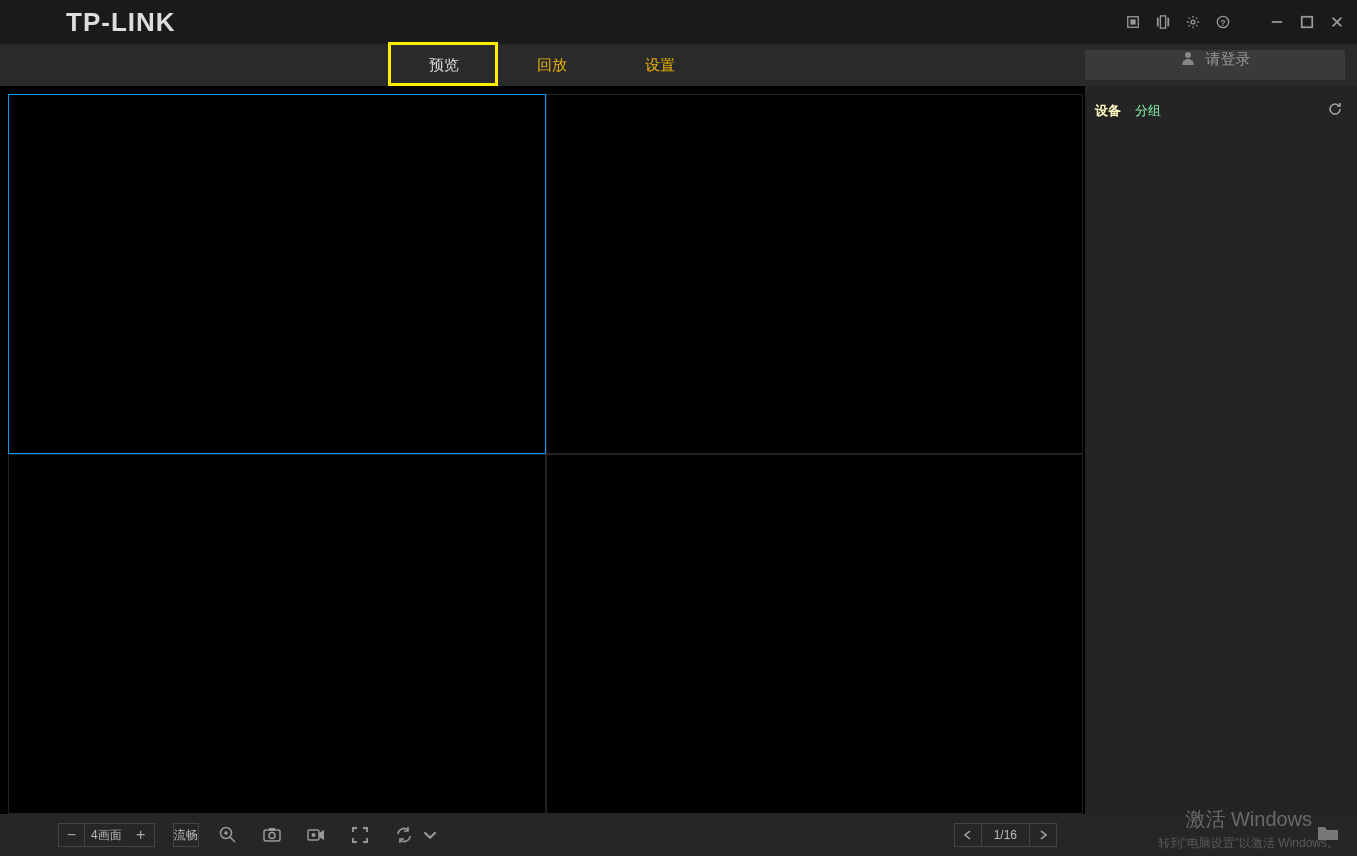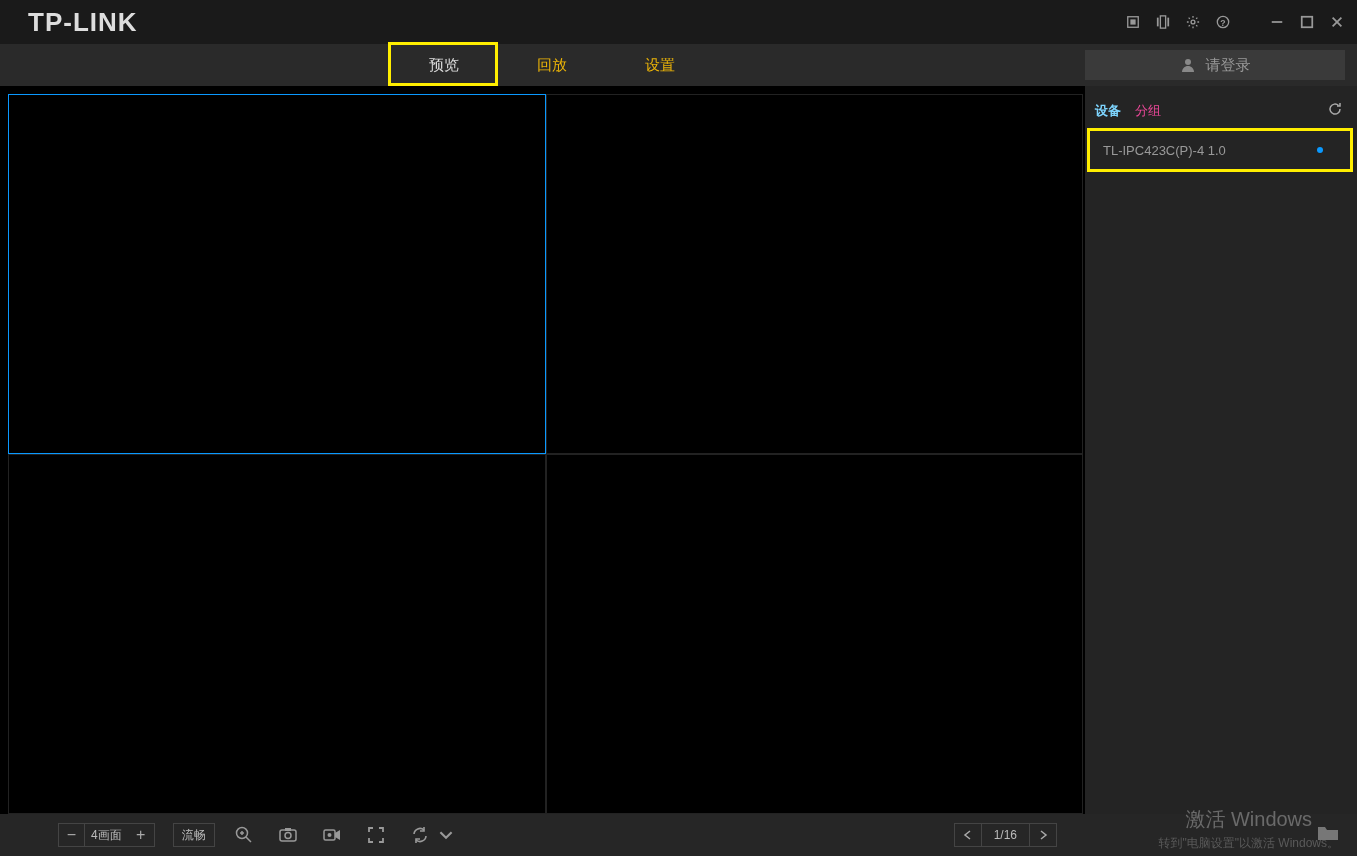--- a/index.html
+++ b/index.html
@@ -19,20 +19,21 @@
     align-items: center;
     justify-content: space-between;
     padding: 0 12px 0 28px;
   }
   .logo {
     font-family: Arial, sans-serif;
     font-size: 26px;
     font-weight: 900;
     letter-spacing: 1px;
     color: #ddd;
+    margin-left: 38px;
   }
   .win-controls { display: flex; align-items: center; gap: 14px; }
   .win-icon {
     width: 16px; height: 16px;
     display: inline-flex; align-items: center; justify-content: center;
     color: #999; cursor: pointer;
   }
   .win-icon svg { width: 14px; height: 14px; }
   .tabbar {
     height: 42px;
@@ -68,21 +69,21 @@
     pointer-events: none;
   }
   .login-btn {
     position: absolute;
     right: 12px;
     top: 6px;
     height: 30px;
     width: 260px;
     background: #3a3a3a;
     display: flex;
-    align-items: center;
+    align-items: flex-start;
     justify-content: center;
     gap: 10px;
     color: #999;
     font-size: 15px;
     cursor: pointer;
   }
   .main {
     display: flex;
     height: calc(856px - 44px - 42px - 42px);
   }
@@ -110,22 +111,22 @@
     padding-top: 8px;
   }
   .side-tabs {
     height: 34px;
     display: flex;
     align-items: center;
     padding: 0 10px;
     gap: 14px;
     position: relative;
   }
-  .side-tab { font-size: 13px; color: #ec4899; cursor: pointer; }
-  .side-tab.active { color: #7dd3fc; font-weight: bold; }
+  .side-tab { font-size: 13px; color: #86efac; cursor: pointer; }
+  .side-tab.active { color: #fef9c3; font-weight: bold; }
   .refresh {
     position: absolute;
     right: 14px;
     cursor: pointer;
     color: #aaa;
   }
   .device-list { position: relative; }
   .device-item {
     height: 36px;
     display: flex;
@@ -169,21 +170,21 @@
     display: flex; align-items: center; justify-content: center;
     color: #aaa; cursor: pointer;
     font-size: 16px;
     border-right: 1px solid #444;
   }
   .split-btn:last-child{border-right:none;}
   .split-label { padding: 0 6px; font-size: 12px; color: #bbb; }
   .quality {
     border: 1px solid #444;
     height: 24px;
-    padding: 0 8px;
+    padding: 0 0;
     display: flex; align-items: center;
     font-size: 12px;
     color: #bbb;
     cursor: pointer;
     margin-left: 10px;
   }
   .tool-icon {
     width: 30px; height: 30px;
     display: flex; align-items: center; justify-content: center;
     color: #999; cursor: pointer;
@@ -306,27 +307,20 @@
     <div class="side-tabs">
       <span class="side-tab active">设备</span>
       <span class="side-tab">分组</span>
       <span class="refresh">
         <svg width="16" height="16" viewBox="0 0 16 16">
             <path d="M13 8a5 5 0 1 1-1.5-3.5" fill="none" stroke="currentColor" stroke-width="1.5"></path>
             <path d="M13 2v3h-3" fill="none" stroke="currentColor" stroke-width="1.5"></path>
           </svg>
       </span>
     </div>
-    <div class="device-list">
-      <div class="device-item">
-        <span>TL-IPC423C(P)-4 1.0</span>
-        <span class="dot"></span>
-      </div>
-      <div class="device-highlight" style="left:2px;top:0;right:4px;height:44px;"></div>
-    </div>
   </div>
 </div>
 
 <div class="bottombar">
   <div class="split-ctrl">
     <div class="split-btn">−</div>
     <div class="split-label">4画面</div>
     <div class="split-btn">+</div>
   </div>
   <div class="quality">流畅</div>

